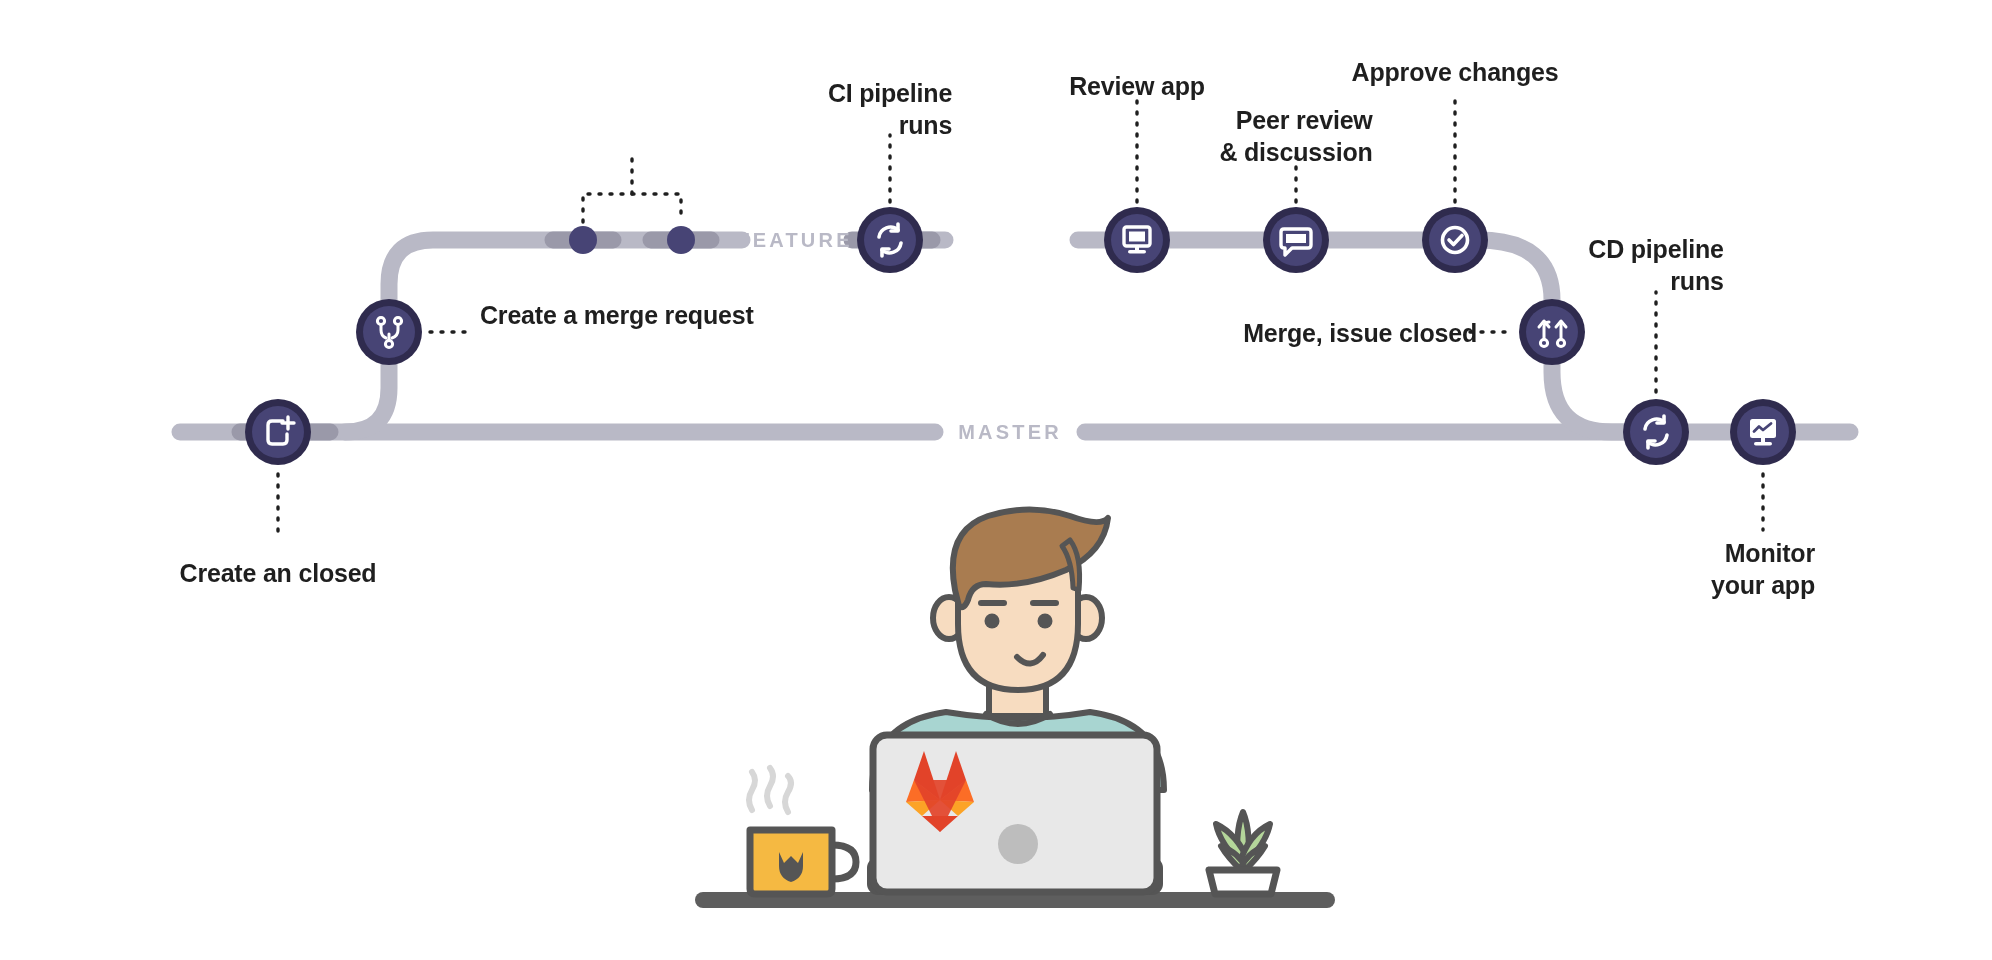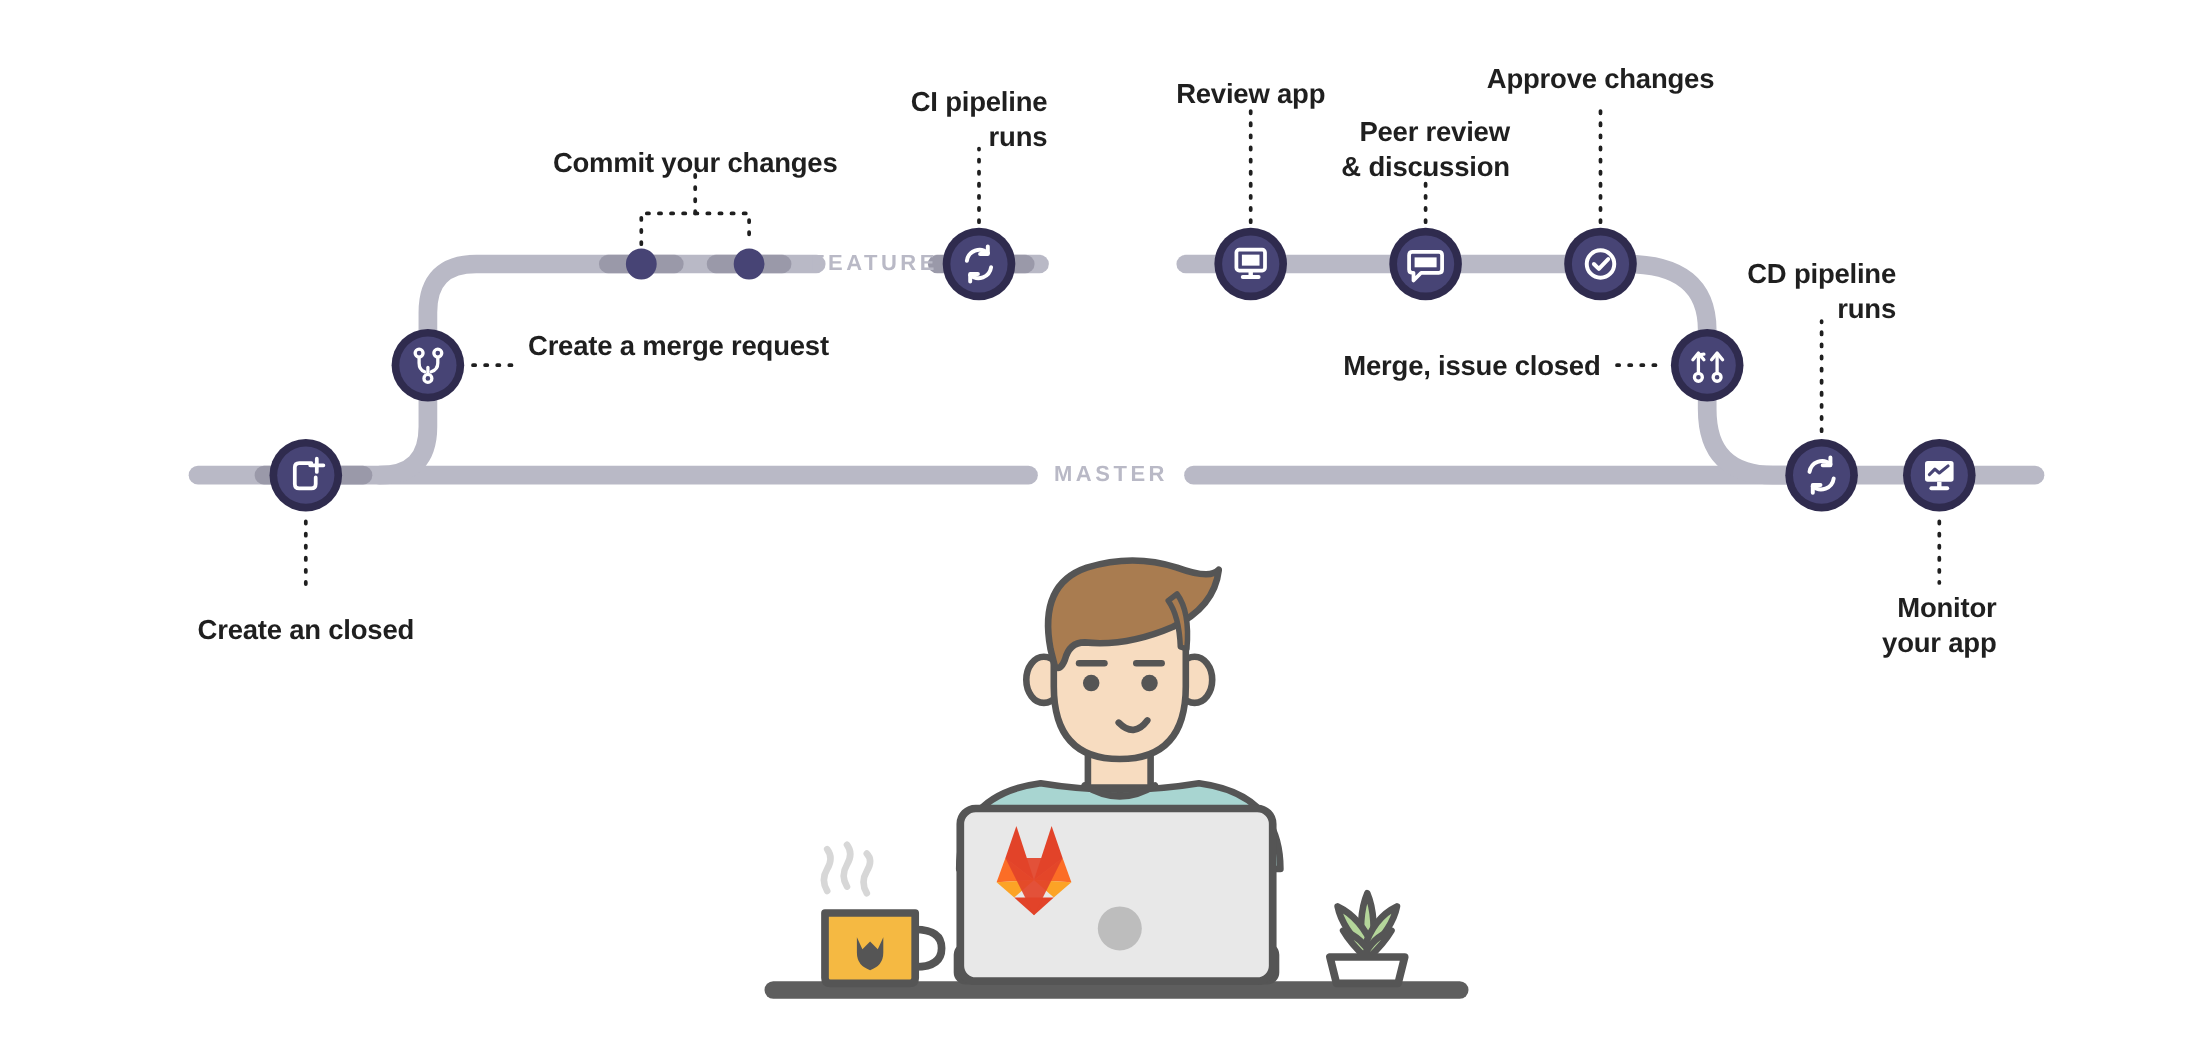--- a/index.html
+++ b/index.html
@@ -31,21 +31,21 @@
     position: absolute;
     color: #1f1f1f;
     font-family: "Liberation Sans", sans-serif;
     font-size: 25px;
     font-weight: 600;
     line-height: 1.26;
     white-space: pre;
     letter-spacing: -0.2px;
   }
   .lbl.center { transform: translateX(-50%); text-align: right; }
-  .lbl.right  { transform: translateX(-100%); text-align: right; }
+  .lbl.right  { transform: translateX(-100%); text-align: right; margin-left: 22px; }
   .branch-tag {
     position: absolute;
     transform: translate(-50%, -50%);
     color: #b9b9c6;
     font-family: "Liberation Sans", sans-serif;
     font-size: 20px;
     font-weight: 700;
     letter-spacing: 3.2px;
     white-space: pre;
   }
@@ -283,21 +283,20 @@
         </g>
         <path d="M 1209 870 L 1277 870 L 1271 894 L 1215 894 Z" fill="#ffffff" stroke="#555555" stroke-width="7" stroke-linejoin="round"></path>
       </g>
     </g>
   </svg>
 
   <div class="branch-tag" style="left:795px; top:240px;">FEATURE</div>
 
   <div class="branch-tag" style="left:1010px; top:432px;">MASTER</div>
 
-  <div class="lbl center" style="left:632px; top:133px;">Commit your changes</div>
 
   <div class="lbl center" style="left:890px; top:78px;">CI pipeline
 runs</div>
 
   <div class="lbl center" style="left:1137px; top:71px;">Review app</div>
 
   <div class="lbl center" style="left:1296px; top:105px;">Peer review
 &amp; discussion</div>
 
   <div class="lbl center" style="left:1455px; top:57px;">Approve changes</div>

